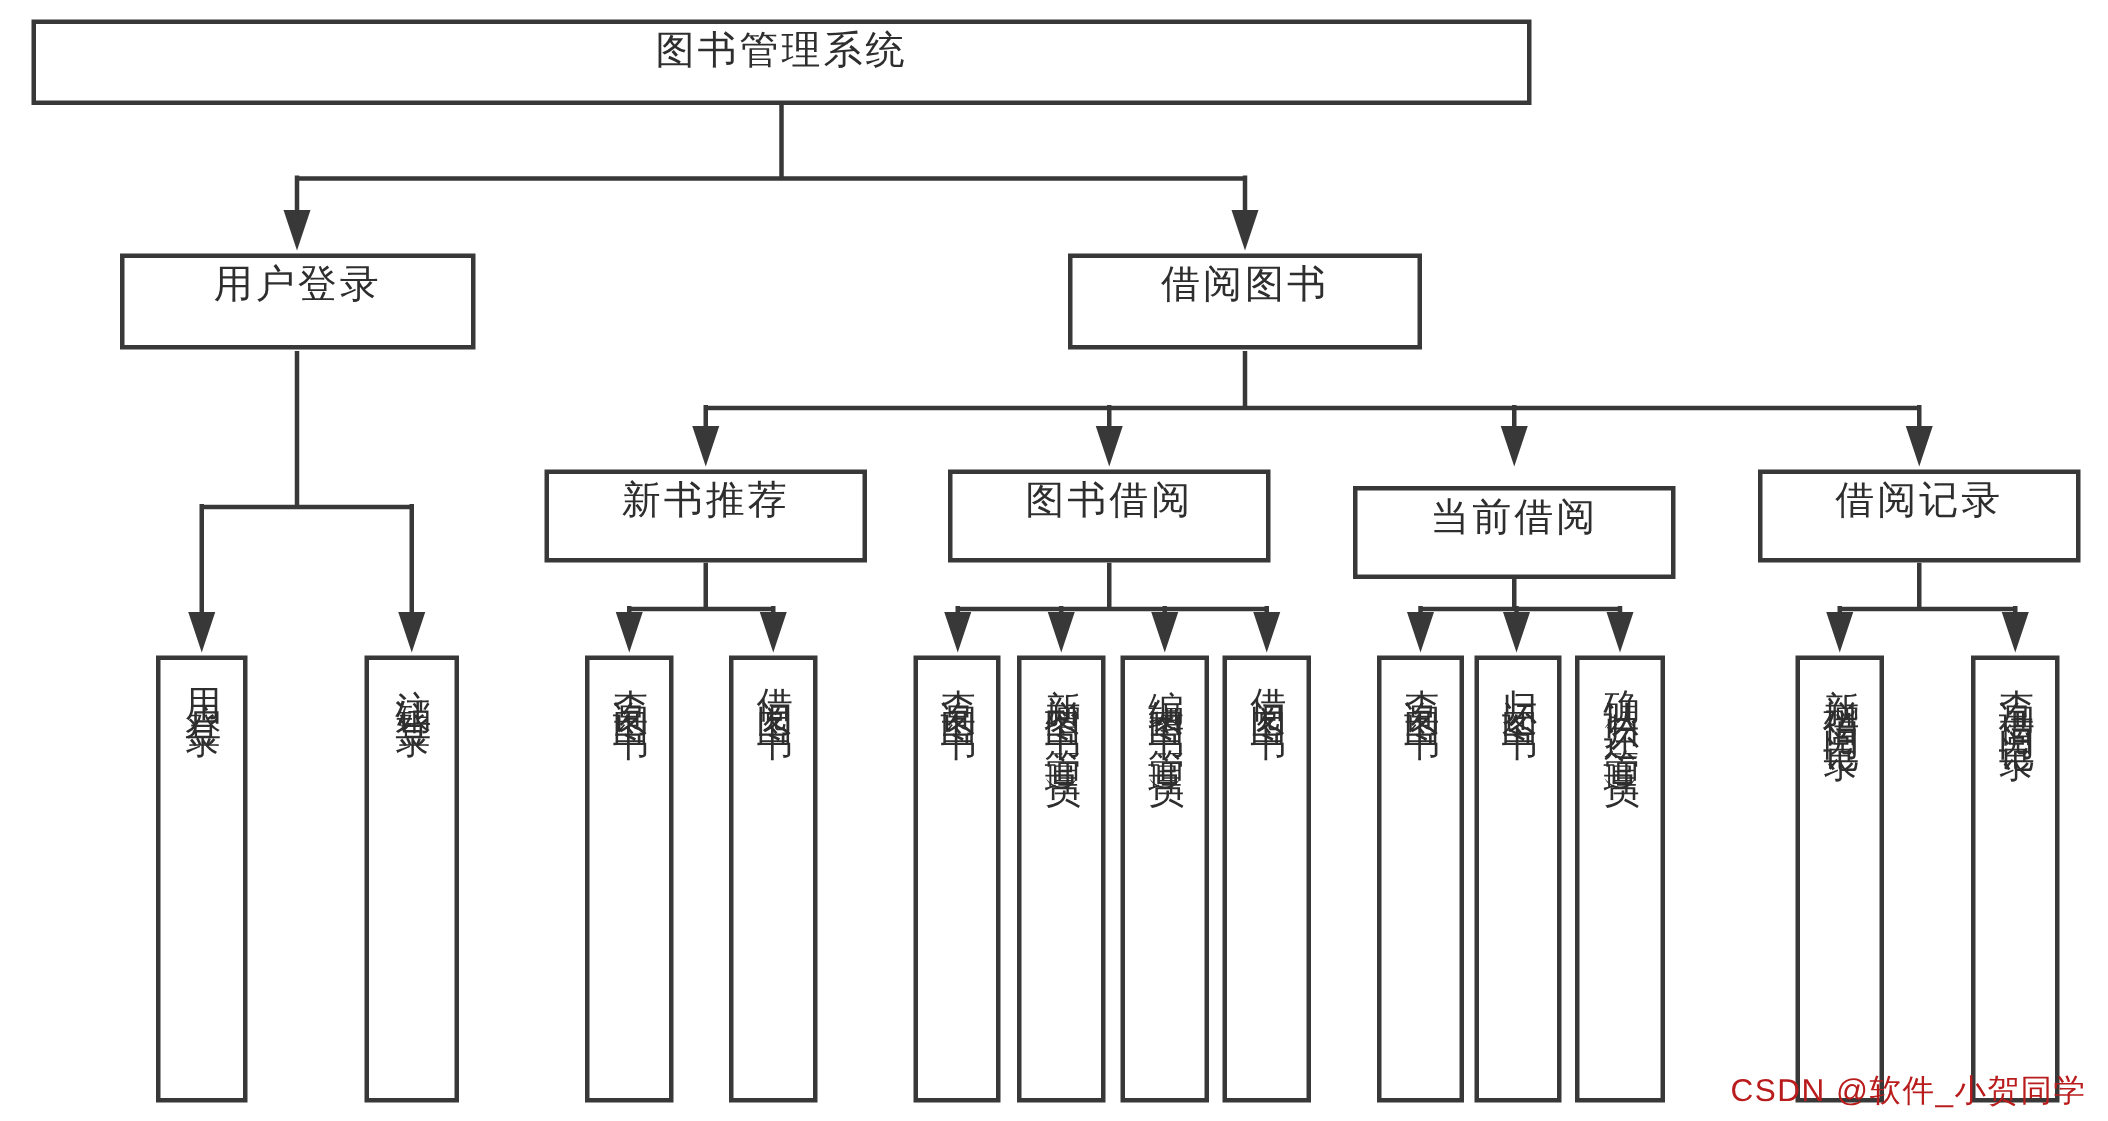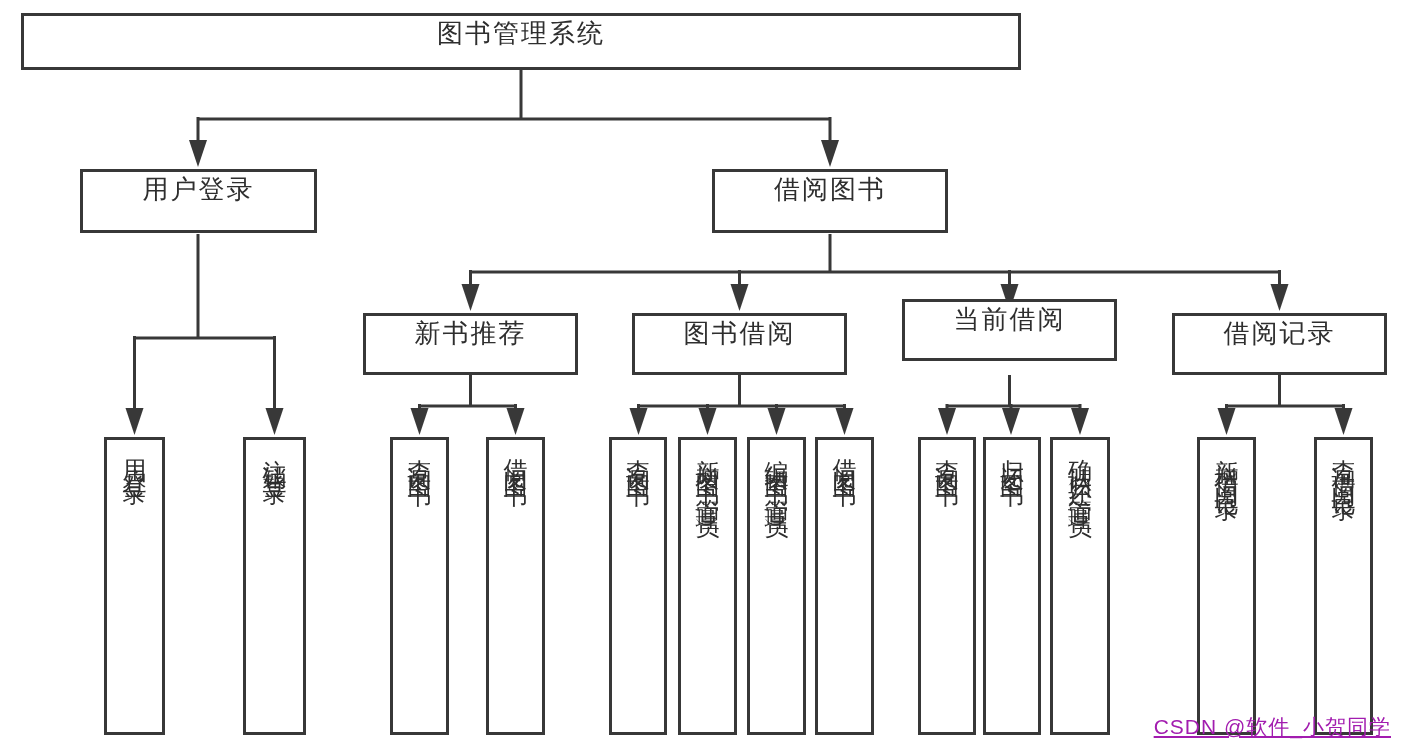--- a/index.html
+++ b/index.html
@@ -35,24 +35,23 @@
     line-height: 1;
     white-space: nowrap;
     color: #2e2e2e;
   }
   .watermark {
     position: absolute;
     right: 14px;
     bottom: 6px;
     font-size: 21px;
     letter-spacing: 1px;
-    color: #a21caf;
+    color: #b91c1c;
     white-space: nowrap;
     pointer-events: none;
-    text-decoration: underline;
   }
   .wire { stroke: #383838; stroke-width: 3; fill: none; }
   .head { fill: #383838; stroke: none; }
 </style>
 </head>
 <body>
 
 <div id="canvas">
 
   <svg id="wires" viewBox="0 0 1405 747" xmlns="http://www.w3.org/2000/svg">
@@ -115,21 +114,21 @@
   <div class="node" style="left:712px; top:169px; width:236px; height:64px;">
     <span class="hlabel">借阅图书</span>
   </div>
 
   <div class="node" style="left:632px; top:313px; width:215px; height:62px;">
     <span class="hlabel">图书借阅</span>
   </div>
   <div class="node" style="left:363px; top:313px; width:215px; height:62px;">
     <span class="hlabel">新书推荐</span>
   </div>
-  <div class="node" style="left:902px; top:299px; width:215px; height:62px;">
+  <div class="node" style="left:902px; top:324px; width:215px; height:62px;">
     <span class="hlabel">当前借阅</span>
   </div>
   <div class="node" style="left:1172px; top:313px; width:215px; height:62px;">
     <span class="hlabel">借阅记录</span>
   </div>
 
   <div class="node leaf" style="left:104px; top:437px; width:61px; height:298px;">
     <span class="vtext">用户登录</span>
   </div>
   <div class="node leaf" style="left:243px; top:437px; width:63px; height:298px;">

